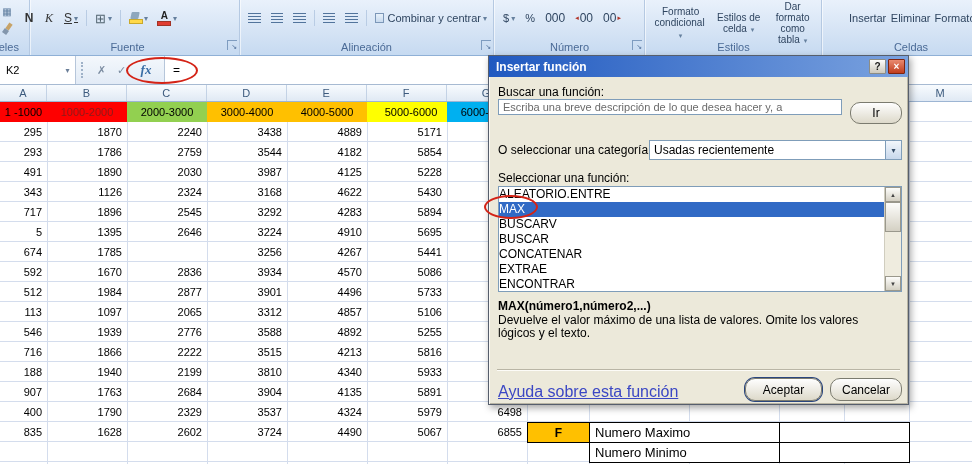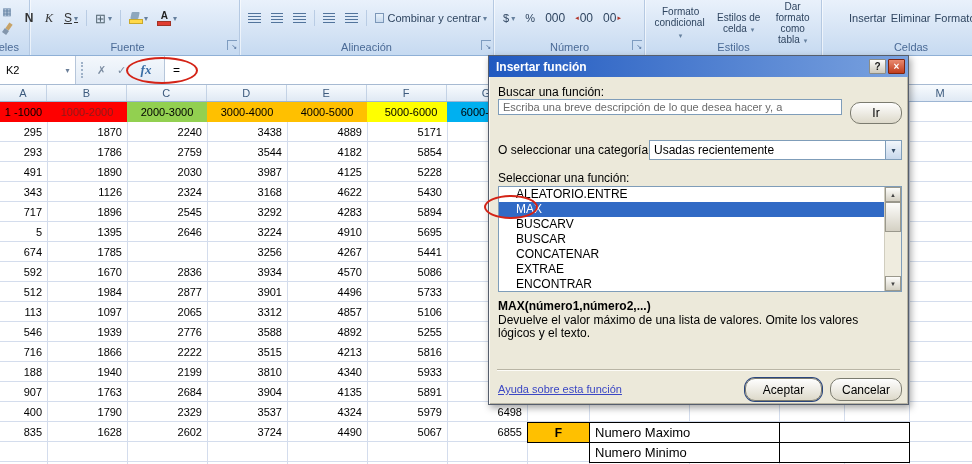--- a/index.html
+++ b/index.html
@@ -136,33 +136,33 @@
   .go{left:361px;top:25px;width:52px}
   .okb{left:256px;top:301px;width:77px;height:23px;box-shadow:0 0 0 1px #29457e}
   .cancelb{left:341px;top:301px;width:72px;height:23px}
   .combo{position:absolute;left:160px;top:63px;width:253px;height:20px;background:#fff;border:1px solid #7f9db9;display:flex;align-items:center}
   .cval{flex:1;padding-left:4px;font-size:12px;white-space:nowrap;overflow:hidden}
   .cbtn{width:16px;height:18px;background:linear-gradient(#f2f6fb,#c8d8ec);border-left:1px solid #7f9db9;
         display:flex;align-items:center;justify-content:center}
   .cbtn::after{content:"▾";font-size:8px;color:#334a66}
   .flist{position:absolute;left:9px;top:109px;width:404px;height:106px;background:#fff;border:1px solid #7f9db9;overflow:hidden}
   .fitems{position:absolute;left:0;top:0;right:17px;bottom:0}
-  .li{height:15px;line-height:15px;padding-left:17px;font-size:12px;white-space:nowrap}
+  .li{height:15px;line-height:15px;padding-left:0;font-size:12px;white-space:nowrap}
   .li.sel{background:#316AC5;color:#fff}
   .vscroll{position:absolute;right:0;top:0;width:17px;height:100%;background:#efecdf;border-left:1px solid #d0cdbf}
   .sb{position:absolute;left:0;width:16px;height:15px;background:linear-gradient(#fdfdfb,#d4d0c3);border:1px solid #9a988c;
       display:flex;align-items:center;justify-content:center}
   .sb.up{top:0}.sb.down{bottom:0}
   .sb.up::after{content:"▲";font-size:6px;color:#444}
   .sb.down::after{content:"▼";font-size:6px;color:#444}
   .sthumb{position:absolute;left:0;top:15px;width:16px;height:30px;background:linear-gradient(#fdfdfb,#d4d0c3);border:1px solid #9a988c}
   .sig{position:absolute;left:9px;top:222px;font-weight:bold;font-size:12px}
   .desc{position:absolute;left:9px;top:237px;width:400px;font-size:12px;line-height:13px}
   .dhr{position:absolute;left:8px;right:8px;top:292px;height:2px;border-top:1px solid #b9b5a5;border-bottom:1px solid #fdfcf8}
-  .hlink{position:absolute;left:9px;top:306px;color:#3b47c4;text-decoration:underline;font-size:11px;cursor:pointer}
+  .hlink{position:absolute;left:9px;top:306px;color:#3b47c4;text-decoration:underline;font-size:16px;cursor:pointer}
 
   
   .ellipse{position:absolute;border:2px solid #d42316;border-radius:50%;z-index:300;pointer-events:none;background:transparent}
   .e-fx{left:126px;top:57px;width:72px;height:27px}
   .e-max{left:484px;top:195px;width:54px;height:24px}
 </style>
 </head>
 <body>
 
 <div id="screen">

